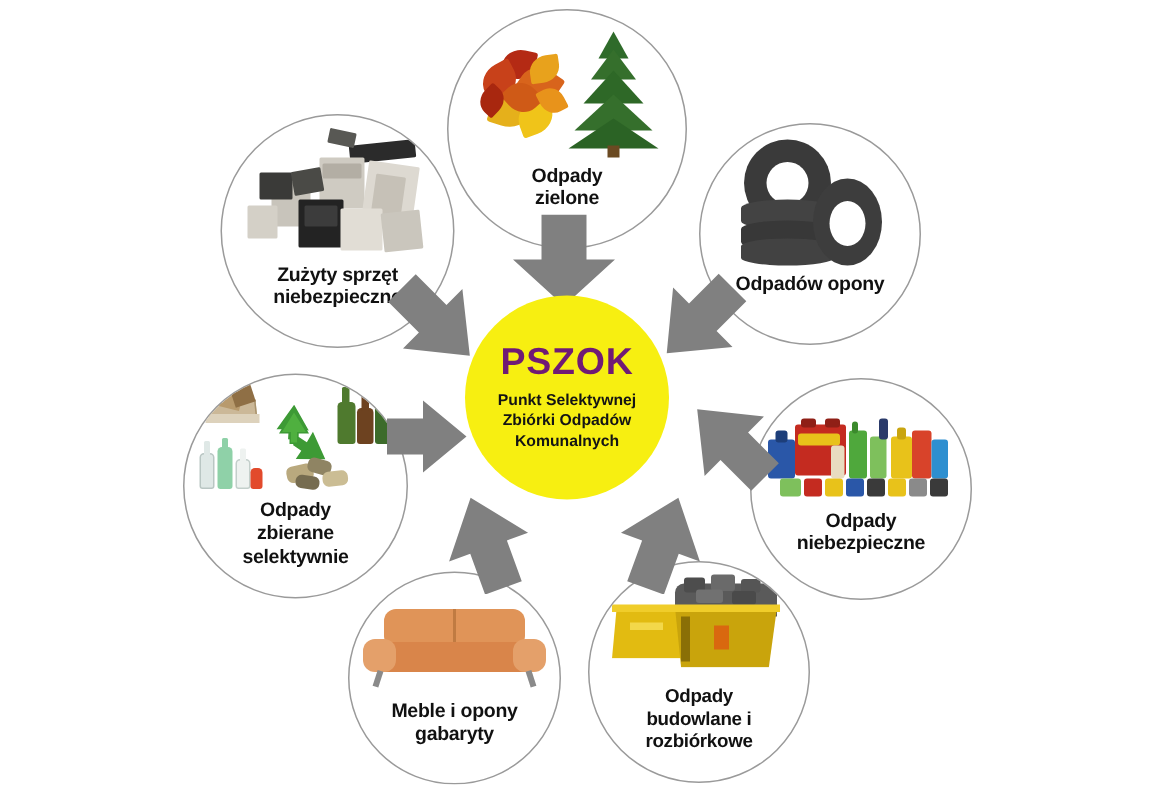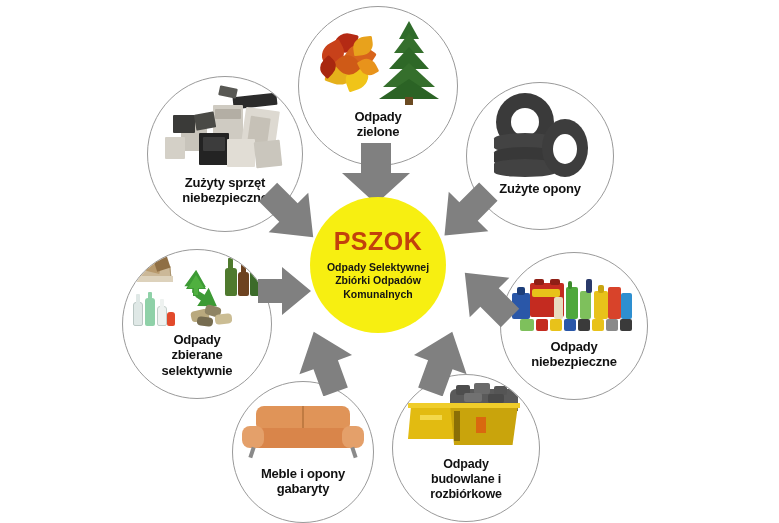--- a/index.html
+++ b/index.html
@@ -48,21 +48,21 @@
     position:absolute;
     left:310px;top:197px;
     width:136px;height:136px;
     border-radius:50%;
     background:#f7ef11;
     display:flex;flex-direction:column;
     align-items:center;justify-content:center;
     z-index:5;
   }
   #center .big{
-    font-size:25px;font-weight:bold;color:#c2410c;
+    font-size:25px;font-weight:bold;color:#701a75;
     letter-spacing:0.5px;line-height:1;
     margin-bottom:7px;
   }
   #center .sub{
     font-size:10.5px;font-weight:bold;color:#141414;
     text-align:center;line-height:1.28;white-space:pre-line;
   }
 
   
   .arrow{position:absolute;z-index:3;}
@@ -159,21 +159,21 @@
   <div class="arrow" style="left:256px;top:180px;width:72px;height:72px;">
     <svg width="72" height="72" viewBox="0 0 72 72">
       <g transform="rotate(-45 36 36)">
         <polygon points="23,2 49,2 49,31 64,31 36,66 8,31 23,31" fill="#808080"></polygon>
       </g>
     </svg>
   </div>
 
   <div id="center">
     <div class="big">PSZOK</div>
-    <div class="sub">Odpady Selektywnej
+    <div class="sub">Punkt Selektywnej
 Zbiórki Odpadów
 Komunalnych</div>
   </div>
 
   <div class="node" style="left:298px;top:6px;width:160px;height:160px;">
     <div class="pic" style="height:100px;">
       <div class="art" style="width:130px;height:92px;">
 
         <div class="leafgrp" style="left:6px;top:18px;width:62px;height:64px;">
           <div class="leaf" style="left:16px;top:0px;width:22px;height:20px;background:#b42a14;transform:rotate(12deg);"></div>
@@ -210,21 +210,21 @@
         <div style="position:absolute;left:31px;top:19px;width:28px;height:28px;border-radius:50%;background:#ffffff;"></div>
 
         <div class="tire-e" style="left:14px;top:44px;width:62px;height:20px;background:#434343;"></div>
         <div class="tire-e" style="left:14px;top:58px;width:62px;height:20px;background:#383838;"></div>
         <div class="tire-e" style="left:14px;top:70px;width:62px;height:18px;background:#424242;"></div>
 
         <div style="position:absolute;left:62px;top:30px;width:46px;height:58px;border-radius:50%;background:#3d3d3d;"></div>
         <div style="position:absolute;left:73px;top:45px;width:24px;height:30px;border-radius:50%;background:#ffffff;"></div>
       </div>
     </div>
-    <div class="cap" style="font-size:13px;">Zużyte opony</div>
+    <div class="cap" style="font-size:13px;">Odpadów opony</div>
   </div>
 
   <div class="node" style="left:500px;top:252px;width:148px;height:148px;">
     <div class="pic" style="height:84px;">
       <div class="art" style="width:132px;height:76px;">
 
         <div class="haz" style="left:22px;top:22px;width:34px;height:34px;background:#c42b20;"></div>
         <div class="haz" style="left:24px;top:28px;width:28px;height:8px;background:#e8c21a;"></div>
         <div class="haz" style="left:26px;top:18px;width:10px;height:6px;background:#8f1f16;"></div>
         <div class="haz" style="left:42px;top:18px;width:10px;height:6px;background:#8f1f16;"></div>

